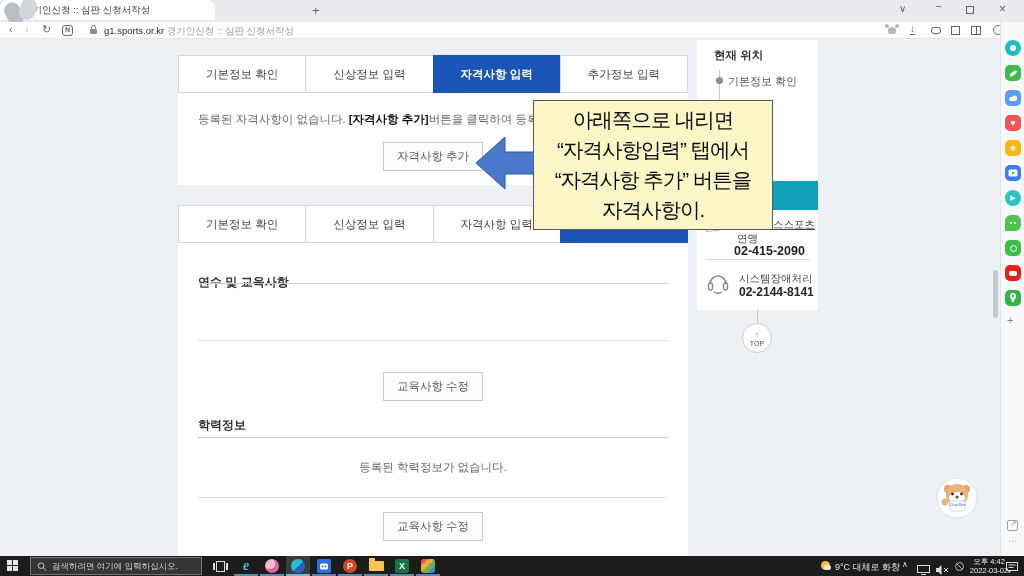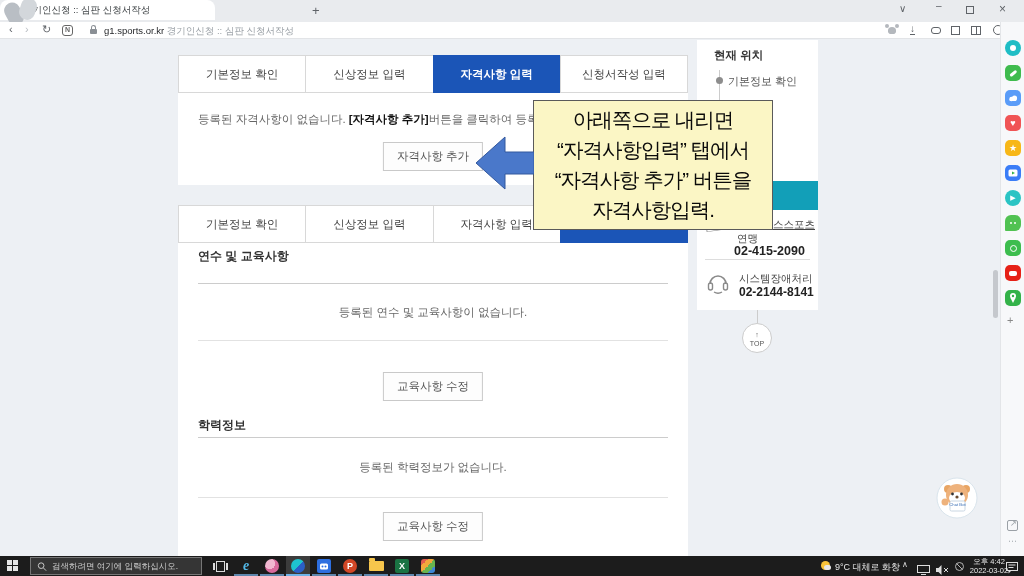--- a/index.html
+++ b/index.html
@@ -147,38 +147,37 @@
       </span>
     <span class="abs oline round" style="left:993px;top:3px;width:10px;height:10px;"></span>
     <span class="abs tb-ic" style="left:1014px;">⋮</span>
   </div>
 
   <div class="card" style="left:178px;top:55px;width:510px;height:130px;">
     <div class="tabs">
       <div class="tab">기본정보 확인</div>
       <div class="tab">신상정보 입력</div>
       <div class="tab active">자격사항 입력</div>
-      <div class="tab">신청서작성 입력</div>
+      <div class="tab">추가정보 입력</div>
     </div>
     <div class="msg abs" style="left:20px;top:57px;">
       <span>등록된 자격사항이 없습니다. </span><b>[자격사항 추가]</b><span>버튼을 클릭하여 등록하세요.</span>
     </div>
     <button class="pbtn" style="top:87px;">자격사항 추가</button>
   </div>
 
   <div class="card" style="left:178px;top:205px;width:510px;height:351px;">
     <div class="tabs">
       <div class="tab">기본정보 확인</div>
       <div class="tab">신상정보 입력</div>
       <div class="tab">자격사항 입력</div>
       <div class="tab active"></div>
     </div>
-    <div class="sect" style="top:43px;">연수 및 교육사항</div>
+    <div class="sect" style="top:69px;">연수 및 교육사항</div>
     <div class="hr" style="top:78px;"></div>
-    <div class="empty" style="top:100px;">등록된 연수 및 교육사항이 없습니다.</div>
     <div class="hr light" style="top:135px;"></div>
     <button class="pbtn" style="top:147px;margin-top:20px;">교육사항 수정</button>
     <div class="sect" style="top:212px;">학력정보</div>
     <div class="hr" style="top:232px;"></div>
     <div class="empty" style="top:255px;">등록된 학력정보가 없습니다.</div>
     <div class="hr light" style="top:292px;"></div>
     <button class="pbtn" style="top:307px;">교육사항 수정</button>
   </div>
 
   <div class="abs card side">
@@ -270,21 +269,21 @@
       </span>
     <span class="plus" style="top:292px;">+</span>
     <span class="extl" style="top:498px;"></span>
     <span class="dots" style="top:514px;">⋯</span>
   </div>
 
   <div class="abs callout">
     <div>아래쪽으로 내리면</div>
     <div>“자격사항입력” 탭에서</div>
     <div>“자격사항 추가” 버튼을</div>
-    <div>자격사항입력.</div>
+    <div>자격사항이.</div>
   </div>
   <svg class="abs arrow" width="58" height="56" viewBox="0 0 58 56">
     <polygon points="0,29 29,3 29,18 58,18 58,40 29,40 29,55" fill="#4a78ca" stroke="#33589d" stroke-width="1"></polygon>
   </svg>
 
   <div class="abs taskbar">
     <div class="abs winlogo">
         <span></span>
         <span></span>
         <span></span>

